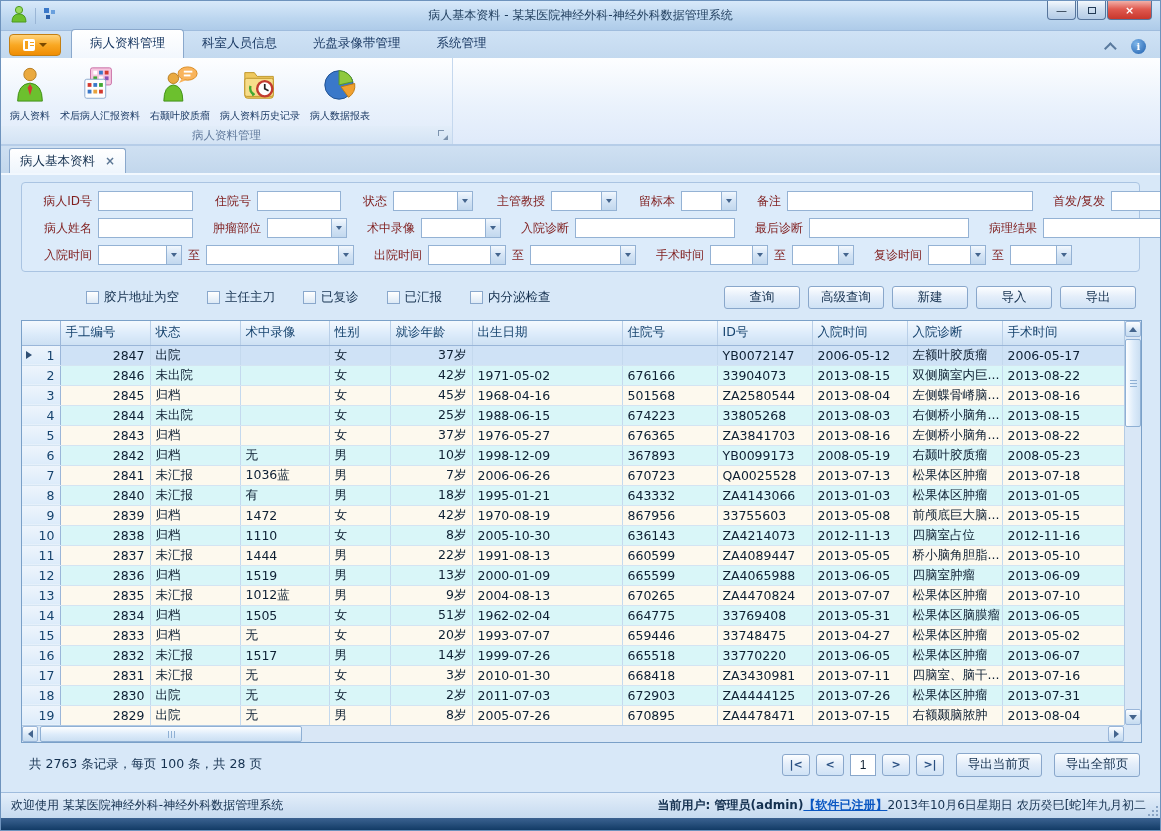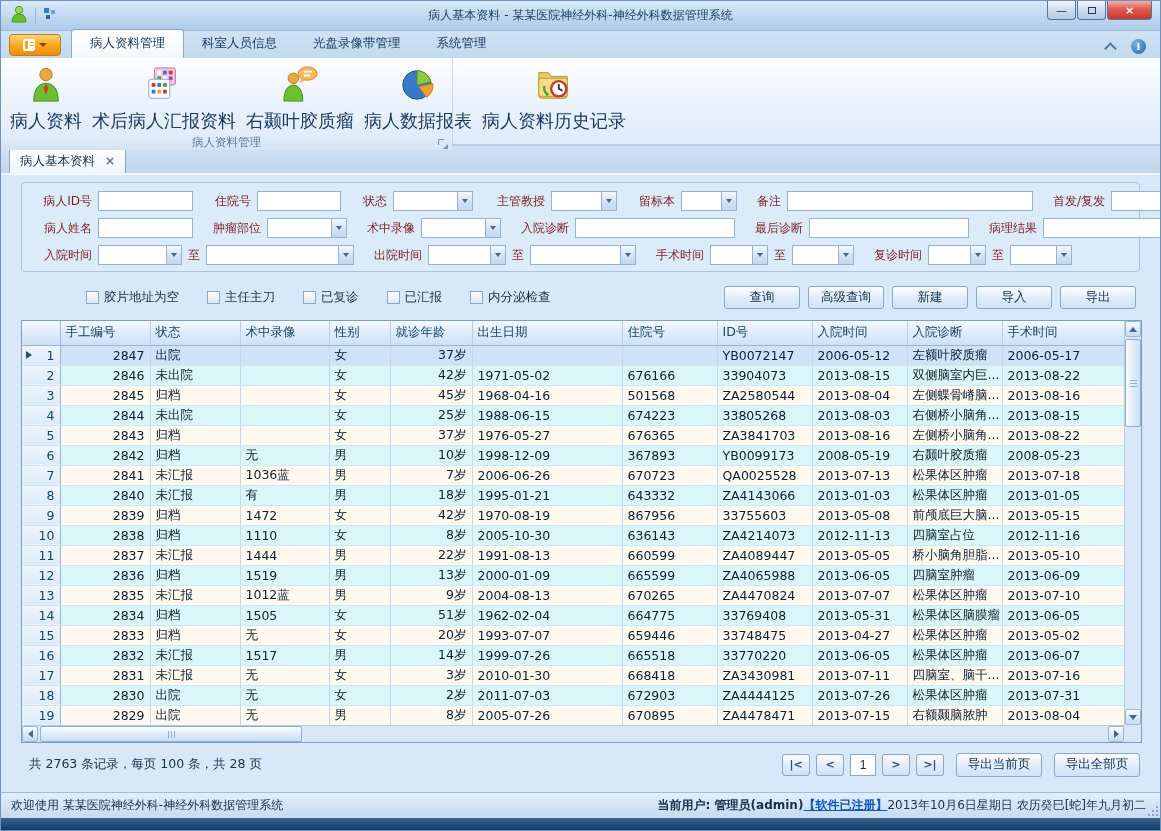--- a/index.html
+++ b/index.html
@@ -39,21 +39,21 @@
     color:#fff; font-size:10px; font-weight:bold; font-family:"DejaVu Serif",serif; display:flex; align-items:center; justify-content:center; cursor:pointer; }
 
   
   .ribbon-body { height:88px; flex:0 0 88px; background:linear-gradient(#fdfeff,#eaf2fc 55%,#dfeafa);
     border-bottom:2px solid #b6cde8; display:flex; }
   .ribbon-group { width:452px; display:flex; flex-direction:column; border-right:1px solid #c5d8ee; }
   .rg-buttons { flex:1; display:flex; align-items:stretch; padding:3px 2px 0 4px; }
   .rbtn { display:flex; flex-direction:column; align-items:center; justify-content:flex-start; gap:2px;
     padding:4px 5px 2px; border-radius:3px; cursor:pointer; }
   .rbtn svg { width:38px; height:38px; }
-  .rbtn-label { font-size:18px; color:#1b3a64; white-space:nowrap; }
+  .rbtn-label { font-size:10px; color:#1b3a64; white-space:nowrap; }
   .rg-footer { height:18px; display:flex; align-items:center; justify-content:center; position:relative;
     background:linear-gradient(#e2edf9,#d3e3f4); font-size:11.5px; color:#60799c; }
   .launcher { position:absolute; right:4px; top:4px; width:10px; height:10px; cursor:pointer; }
   .launcher:before { content:""; position:absolute; left:0; top:0; width:5px; height:5px; border-left:1px solid #7c93ae; border-top:1px solid #7c93ae; }
   .launcher:after { content:""; position:absolute; right:0; bottom:0; width:0; height:0;
     border-left:5px solid transparent; border-bottom:5px solid #7c93ae; }
 
   
   .doc-tabs { height:29px; flex:0 0 29px; background:linear-gradient(#cfe0f2,#c2d7ec);
     display:flex; align-items:flex-end; padding-left:8px; border-bottom:2px solid #f2f8fe; }
@@ -229,39 +229,39 @@
                 <rect x="24" y="10" width="7" height="2" fill="#fff"></rect>
               <circle cx="13" cy="14" r="5.5" fill="#eaa93f" stroke="#b57a1f"></circle>
               <path d="M3,38 Q3,22 13,21 Q23,22 23,38 Z" fill="#6cc02e" stroke="#3f8f17"></path>
             </svg>
           </span>
           <span class="rbtn-label">右颞叶胶质瘤</span>
         </div>
         <div class="rbtn">
           <span>
             <svg viewBox="0 0 40 40">
-              <circle cx="19" cy="21" r="15" fill="#3a78c9" stroke="#1f4f8f"></circle>
-              <path d="M19,21 L19,6 A15,15 0 0 1 33.5,17.5 Z" fill="#8fc93f" stroke="#5a9a1e"></path>
-              <path d="M21,23 L35.5,19.5 A15,15 0 0 1 29,34 Z" fill="#f0a030" stroke="#c07a10"></path>
-            </svg>
-          </span>
-          <span class="rbtn-label">病人数据报表</span>
-        </div>
-        <div class="rbtn">
-          <span>
-            <svg viewBox="0 0 40 40">
               <path d="M4,8 h10 l3,4 h17 v20 a3,3 0 0 1 -3,3 h-24 a3,3 0 0 1 -3,-3 Z" fill="#efc95f" stroke="#bf9629"></path>
               <rect x="4" y="14" width="30" height="19" rx="2" fill="#f7dd8a" stroke="#bf9629"></rect>
               <circle cx="25" cy="25" r="8" fill="#fdfdfd" stroke="#c23b30" stroke-width="2.5"></circle>
               <path d="M25,20 v5 l4,2" stroke="#222" stroke-width="1.8" fill="none"></path>
               <path d="M10,22 a7,7 0 0 0 4,9" stroke="#42a832" stroke-width="2.5" fill="none"></path>
               <path d="M12,33 l3,-2 l-4,-2 Z" fill="#42a832"></path>
             </svg>
           </span>
           <span class="rbtn-label">病人资料历史记录</span>
+        </div>
+        <div class="rbtn">
+          <span>
+            <svg viewBox="0 0 40 40">
+              <circle cx="19" cy="21" r="15" fill="#3a78c9" stroke="#1f4f8f"></circle>
+              <path d="M19,21 L19,6 A15,15 0 0 1 33.5,17.5 Z" fill="#8fc93f" stroke="#5a9a1e"></path>
+              <path d="M21,23 L35.5,19.5 A15,15 0 0 1 29,34 Z" fill="#f0a030" stroke="#c07a10"></path>
+            </svg>
+          </span>
+          <span class="rbtn-label">病人数据报表</span>
         </div>
       </div>
       <div class="rg-footer">
         <span>病人资料管理</span>
         <span class="launcher"></span>
       </div>
     </div>
   </div>
 
   <div class="doc-tabs">

